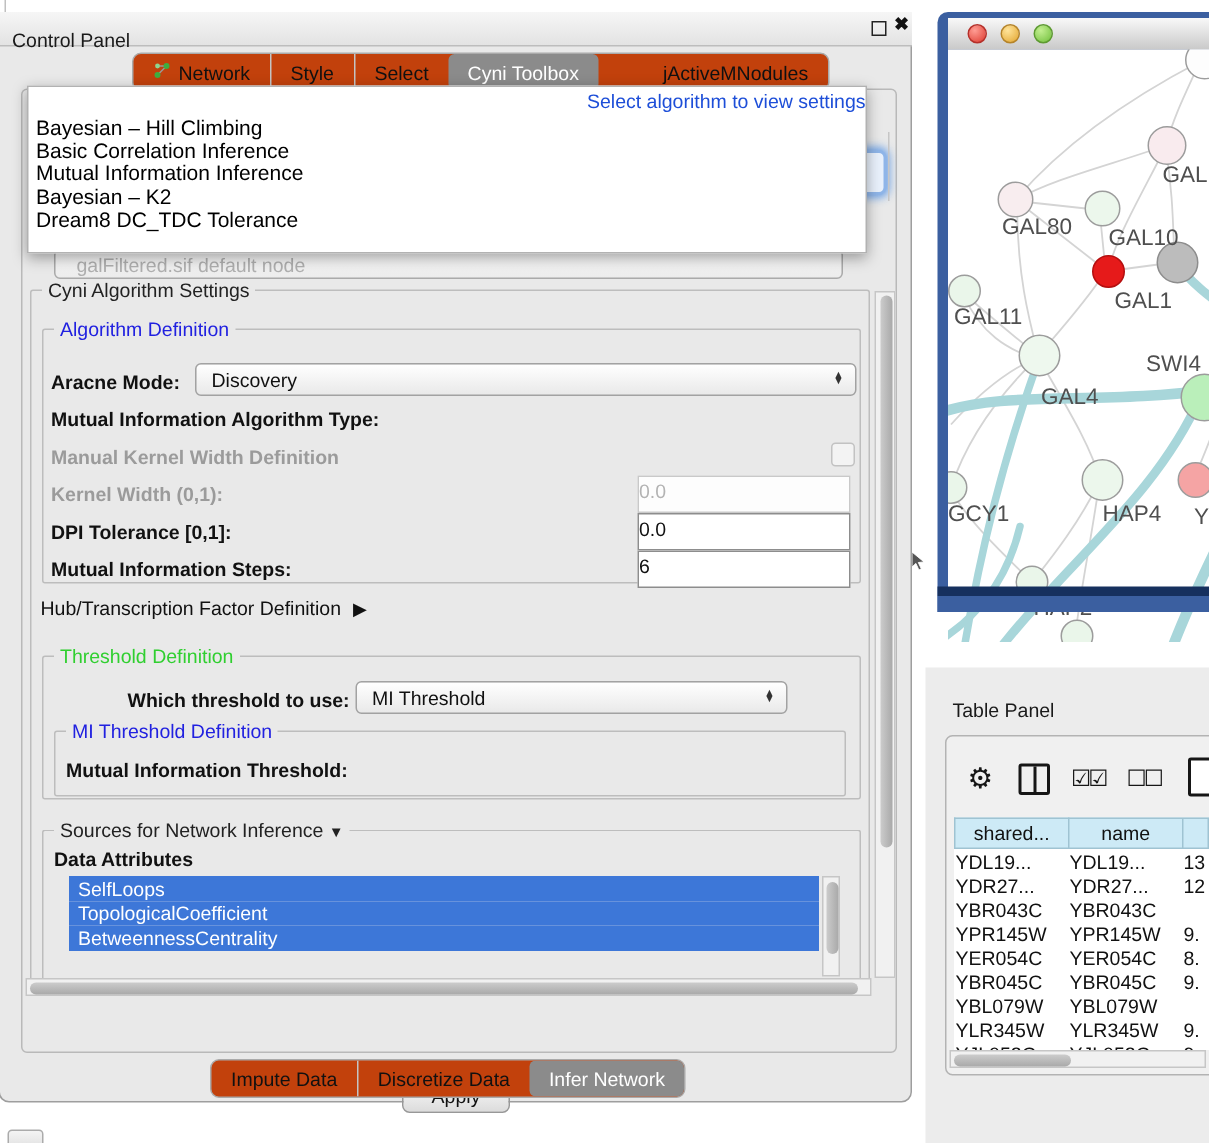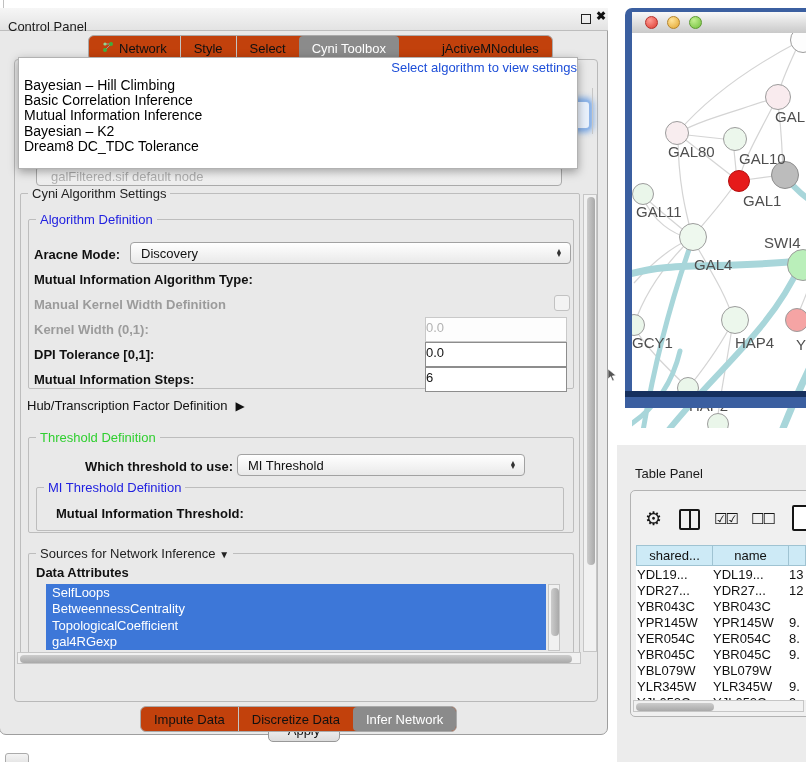--- a/index.html
+++ b/index.html
@@ -204,34 +204,33 @@
   <div class="combo" style="left:237px;top:454px;width:288px;">
     <span class="cv">MI Threshold</span>
     <span class="stepper">
         <span>▲</span>
         <span>▼</span>
       </span>
   </div>
   <div class="fs" style="left:36px;top:487px;width:528px;height:44px;">
     <span class="legend lg-blue">MI Threshold Definition</span>
   </div>
-  <span class="lbl" style="left:56px;top:506px;text-align:center;">Mutual Information Threshold:</span>
+  <span class="lbl" style="left:44px;top:506px;text-align:center;">Mutual Information Threshold:</span>
 
   <div class="fs" style="left:28px;top:553px;width:546px;height:110px;border-bottom:none;">
     <span class="legend">
       <span>Sources for Network Inference</span>
       <span class="tri-down"> ▼</span>
     </span>
   </div>
   <span class="lbl" style="left:36px;top:565px;">Data Attributes</span>
   <div class="attr-list">
     <div class="attr-item">SelfLoops</div>
+    <div class="attr-item">TopologicalCoefficient</div>
     <div class="attr-item">BetweennessCentrality</div>
-    <div class="attr-item">TopologicalCoefficient</div>
-    <div class="attr-item">gal4RGexp</div>
   </div>
   <div class="sb-v" style="left:548px;top:584px;width:12px;height:67px;">
     <div class="sb-thumb-v" style="top:3px;height:48px;"></div>
   </div>
 
   <div class="sb-v" style="left:583px;top:194px;width:14px;height:458px;">
     <div class="sb-thumb-v" style="left:2.5px;top:2px;height:368px;"></div>
   </div>
   <div class="sb-h" style="left:17px;top:652px;width:564px;height:12px;">
     <div class="sb-thumb-h" style="left:2px;width:552px;"></div>

